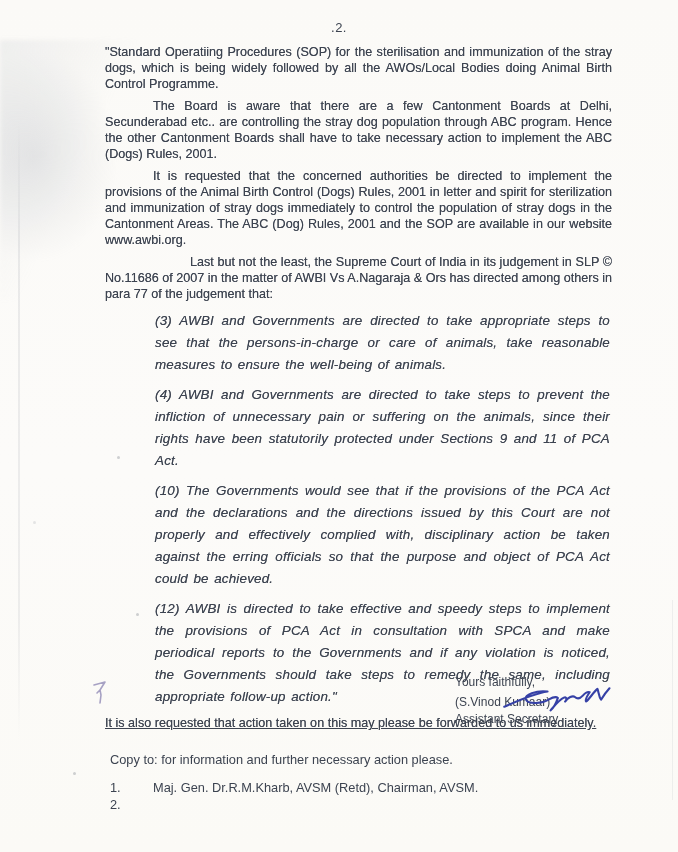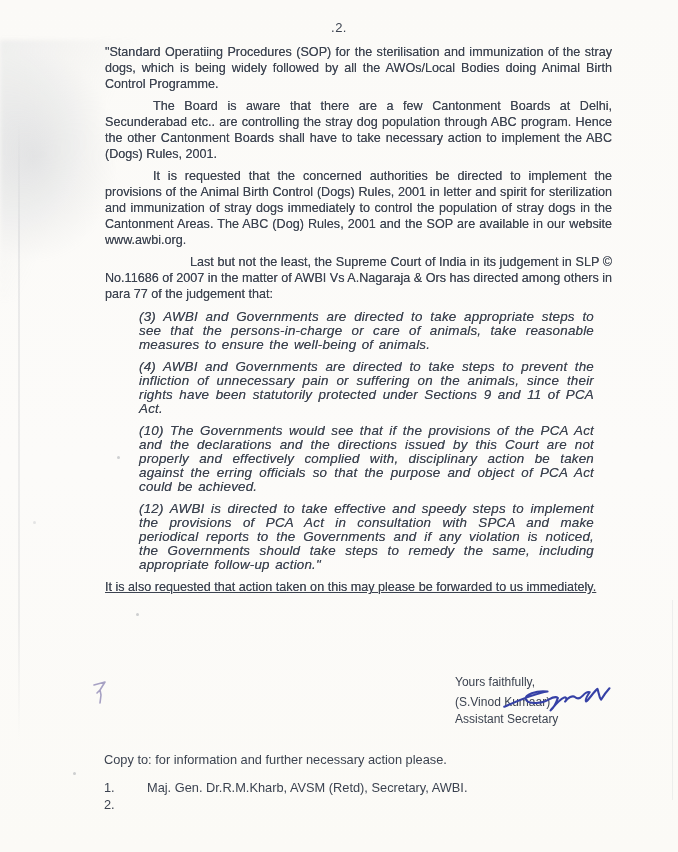--- a/index.html
+++ b/index.html
@@ -37,39 +37,39 @@
   }
   .content{
     position:absolute;left:105px;top:44px;width:507px;
     font-size:12.6px;line-height:16px;
     text-shadow:0 0 .3px rgba(60,67,80,.75);
   }
   .content p{margin:0 0 6px 0;text-align:justify;}
   .content p.indent{text-indent:48px;}
   .content p.indent-lg{text-indent:85px;}
   .content blockquote{
-    margin:8px 0 7px 34px;width:455px;
-    font-style:italic;font-size:13.4px;line-height:14px;
+    margin:8px 0 7px 50px;width:455px;
+    font-style:italic;font-size:13.4px;line-height:22px;
     text-align:justify;letter-spacing:.2px;word-spacing:1.5px;
   }
   .weblink{}
   .lastline{white-space:nowrap;margin-top:2px !important;text-decoration:underline;}
   
   .closing{
     position:absolute;top:674px;left:455px;width:160px;
     text-align:left;font-size:12px;line-height:17px;
   }
   .sig-wrap{
     position:absolute;top:11px;right:2px;width:112px;height:30px;
     transform:rotate(-3deg);
   }
   .closing .name{margin-top:3px;}
   
   .copyblock{
-    position:absolute;left:104px;top:752px;width:520px;
+    position:absolute;left:110px;top:752px;width:520px;
     font-size:12.8px;line-height:16px;
   }
   .copy-items{margin-top:12px;}
   .copy-row{display:flex;margin-bottom:1px;}
   .copy-num{width:43px;flex:0 0 43px;}
   
   .hand-mark{left:92px;top:681px;width:16px;height:26px;opacity:.65;}
 </style>
 </head>
 <body>
@@ -117,21 +117,21 @@
     </div>
     <div class="name">(S.Vinod Kumaar)</div>
     <div>Assistant Secretary</div>
   </div>
 
   <div class="copyblock">
     <div>Copy to: for information and further necessary action please.</div>
     <div class="copy-items">
       <div class="copy-row">
         <span class="copy-num">1.</span>
-        <span>Maj. Gen. Dr.R.M.Kharb, AVSM (Retd), Secretary, AWBI.</span>
+        <span>Maj. Gen. Dr.R.M.Kharb, AVSM (Retd), Chairman, AVSM.</span>
       </div>
       <div class="copy-row">
         <span class="copy-num">2.</span>
       </div>
     </div>
   </div>
 
 </div>
 
 </body></html>

